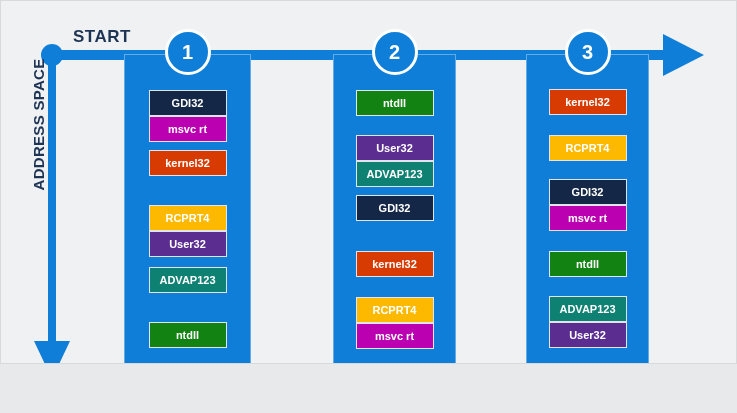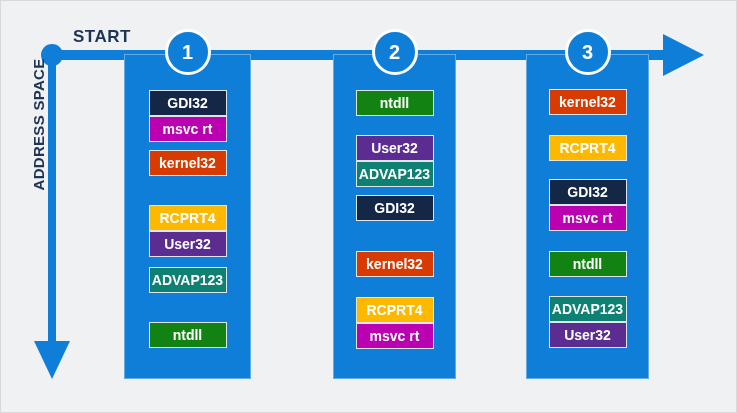--- a/index.html
+++ b/index.html
@@ -1,17 +1,17 @@
 <!DOCTYPE html>
 <html><head>
 <meta charset="utf-8">
 <style>
   html,body{margin:0;padding:0;background:#e8e9ea;}
   .canvas{
-    position:relative;width:737px;height:413px;background:#f0f1f2;
+    position:relative;width:737px;height:364px;background:#f0f1f2;
     border:1px solid #d8d9da;box-sizing:border-box;overflow:hidden;
     font-family:"Liberation Sans",sans-serif;
   }
   
   .h-line{position:absolute;left:51px;top:49px;width:616px;height:10px;background:#0f7ed8;z-index:1;}
   .h-arrowhead{position:absolute;left:662px;top:33px;width:0;height:0;
     border-top:21px solid transparent;border-bottom:21px solid transparent;
     border-left:41px solid #0f7ed8;z-index:1;}
   .v-line{position:absolute;left:47px;top:54px;width:8px;height:288px;background:#0f7ed8;z-index:1;}
   .v-arrowhead{position:absolute;left:33px;top:340px;width:0;height:0;
@@ -31,21 +31,21 @@
   .col-2{left:332px;width:123px;}
   .col-3{left:525px;width:123px;}
   
   .step-badge{position:absolute;top:-26px;left:50%;transform:translateX(-50%);
     width:40px;height:40px;border-radius:50%;background:#0f7ed8;border:3px solid #ffffff;
     display:flex;align-items:center;justify-content:center;
     color:#ffffff;font-size:20px;font-weight:bold;z-index:4;}
   
   .module-box{position:absolute;left:50%;transform:translateX(-50%);width:78px;height:26px;
     display:flex;align-items:center;justify-content:center;
-    color:#ffffff;font-size:14px;font-weight:bold;
+    color:#ffffff;font-size:11px;font-weight:bold;
     border:1px solid #dfe5ea;box-sizing:border-box;z-index:3;white-space:nowrap;}
 </style>
 </head>
 <body>
 
 <div class="canvas">
 
   <div class="h-line"></div>
   <div class="h-arrowhead"></div>
   <div class="start-dot"></div>

